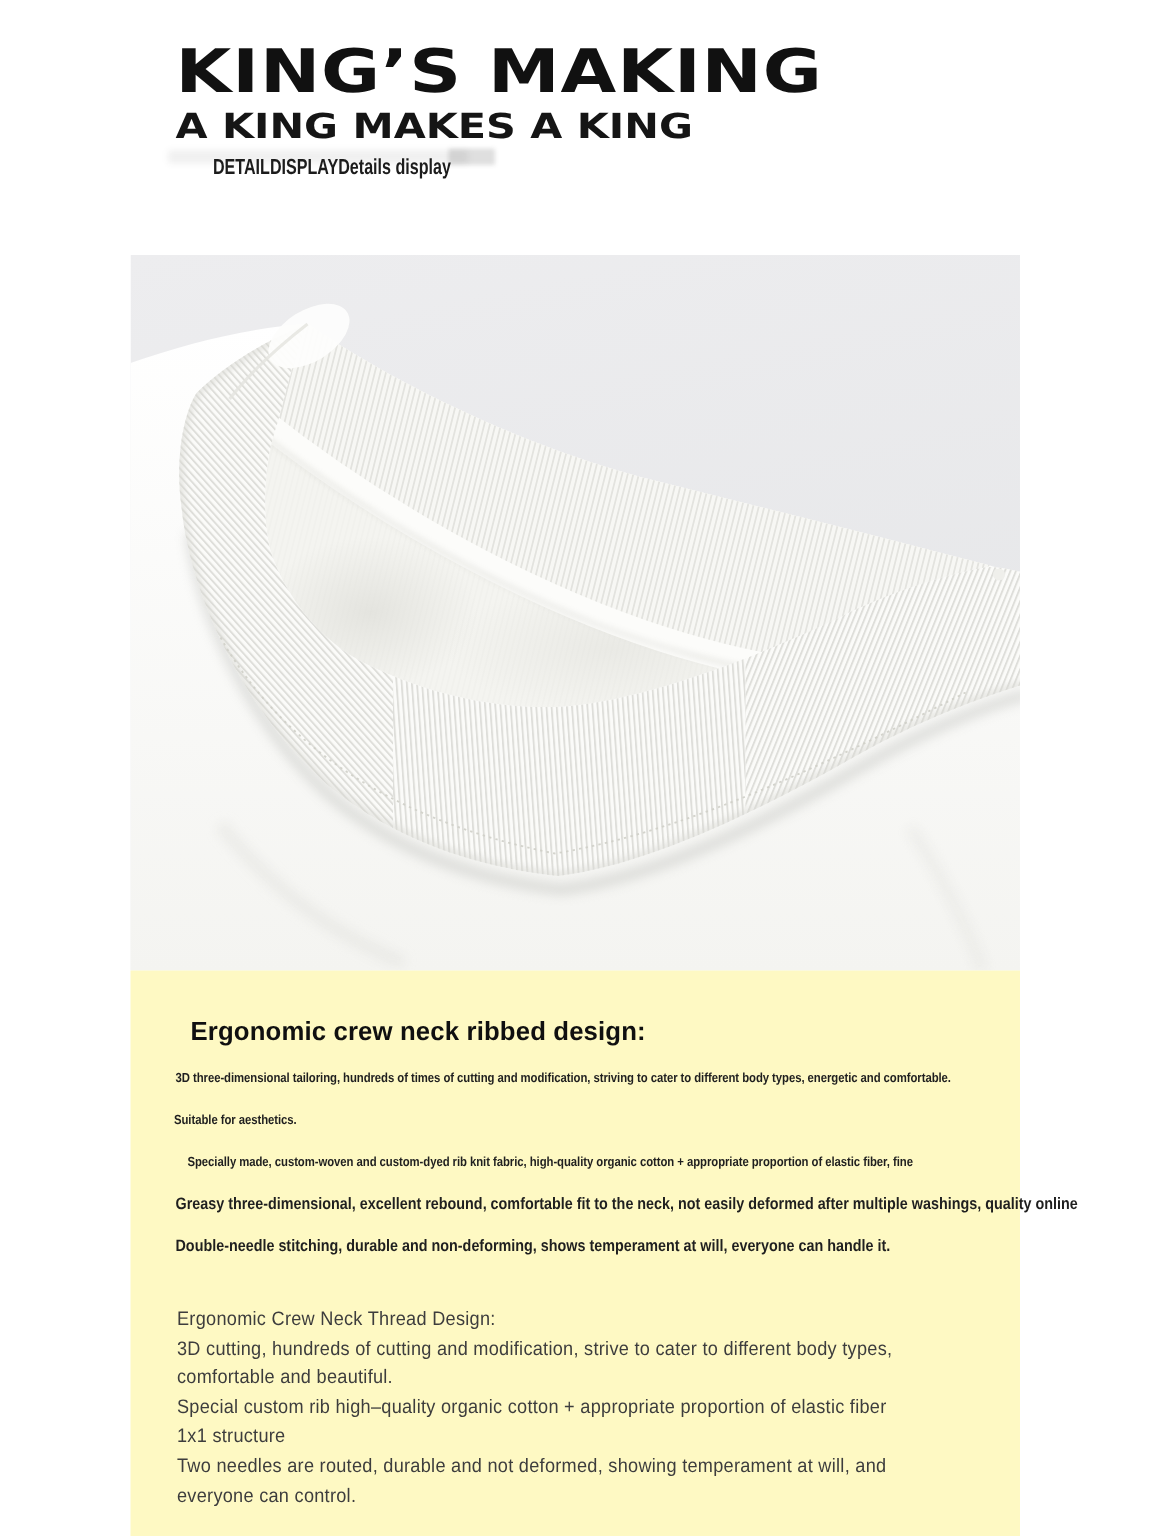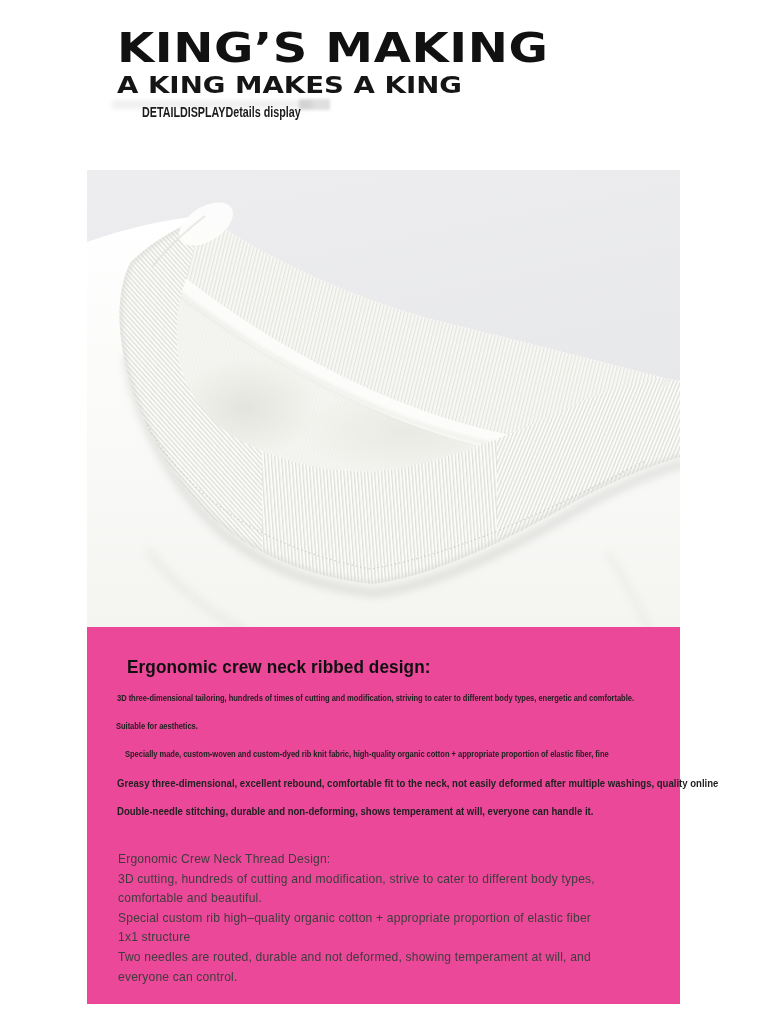--- a/index.html
+++ b/index.html
@@ -22,21 +22,21 @@
   .wm-bar{left:112px;top:100px;width:200px;height:9px;background:rgba(40,40,40,0.07);filter:blur(2px);border-radius:2px;}
   .wm-blob{left:299px;top:99px;width:31px;height:11px;background:rgba(40,40,40,0.15);filter:blur(1.5px);border-radius:1px;}
   .detail-label{
     left:142px;top:104px;font-weight:bold;font-size:14.5px;line-height:16px;color:#1c1c1c;
     transform:scaleX(0.74);transform-origin:left top;white-space:nowrap;
   }
   
   .hero{left:87px;top:170px;width:593px;height:477px;margin:0;padding:0;}
   .hero svg{display:block;}
   
-  .panel{left:87px;top:627px;width:593px;height:377px;background:#ec4899;}
+  .panel{left:87px;top:647px;width:593px;height:377px;background:#fef9c3;}
   .panel-heading{
     position:absolute;left:40px;top:30px;margin:0;font-weight:bold;font-size:17.5px;
     color:#101010;white-space:nowrap;transform:scaleX(0.98);transform-origin:left top;letter-spacing:0.1px;
   }
   .panel p{margin:0;position:absolute;white-space:nowrap;transform-origin:left top;color:#1f1f1f;font-weight:bold;}
   .p-small{font-size:8.8px;transform:scaleX(0.86);letter-spacing:-0.05px;}
   .p-big{font-size:11px;transform:scaleX(0.87);}
   .l0{left:30px;top:66px;}
   .l1{left:29px;top:94px;}
   .l2{left:38px;top:122px;}

